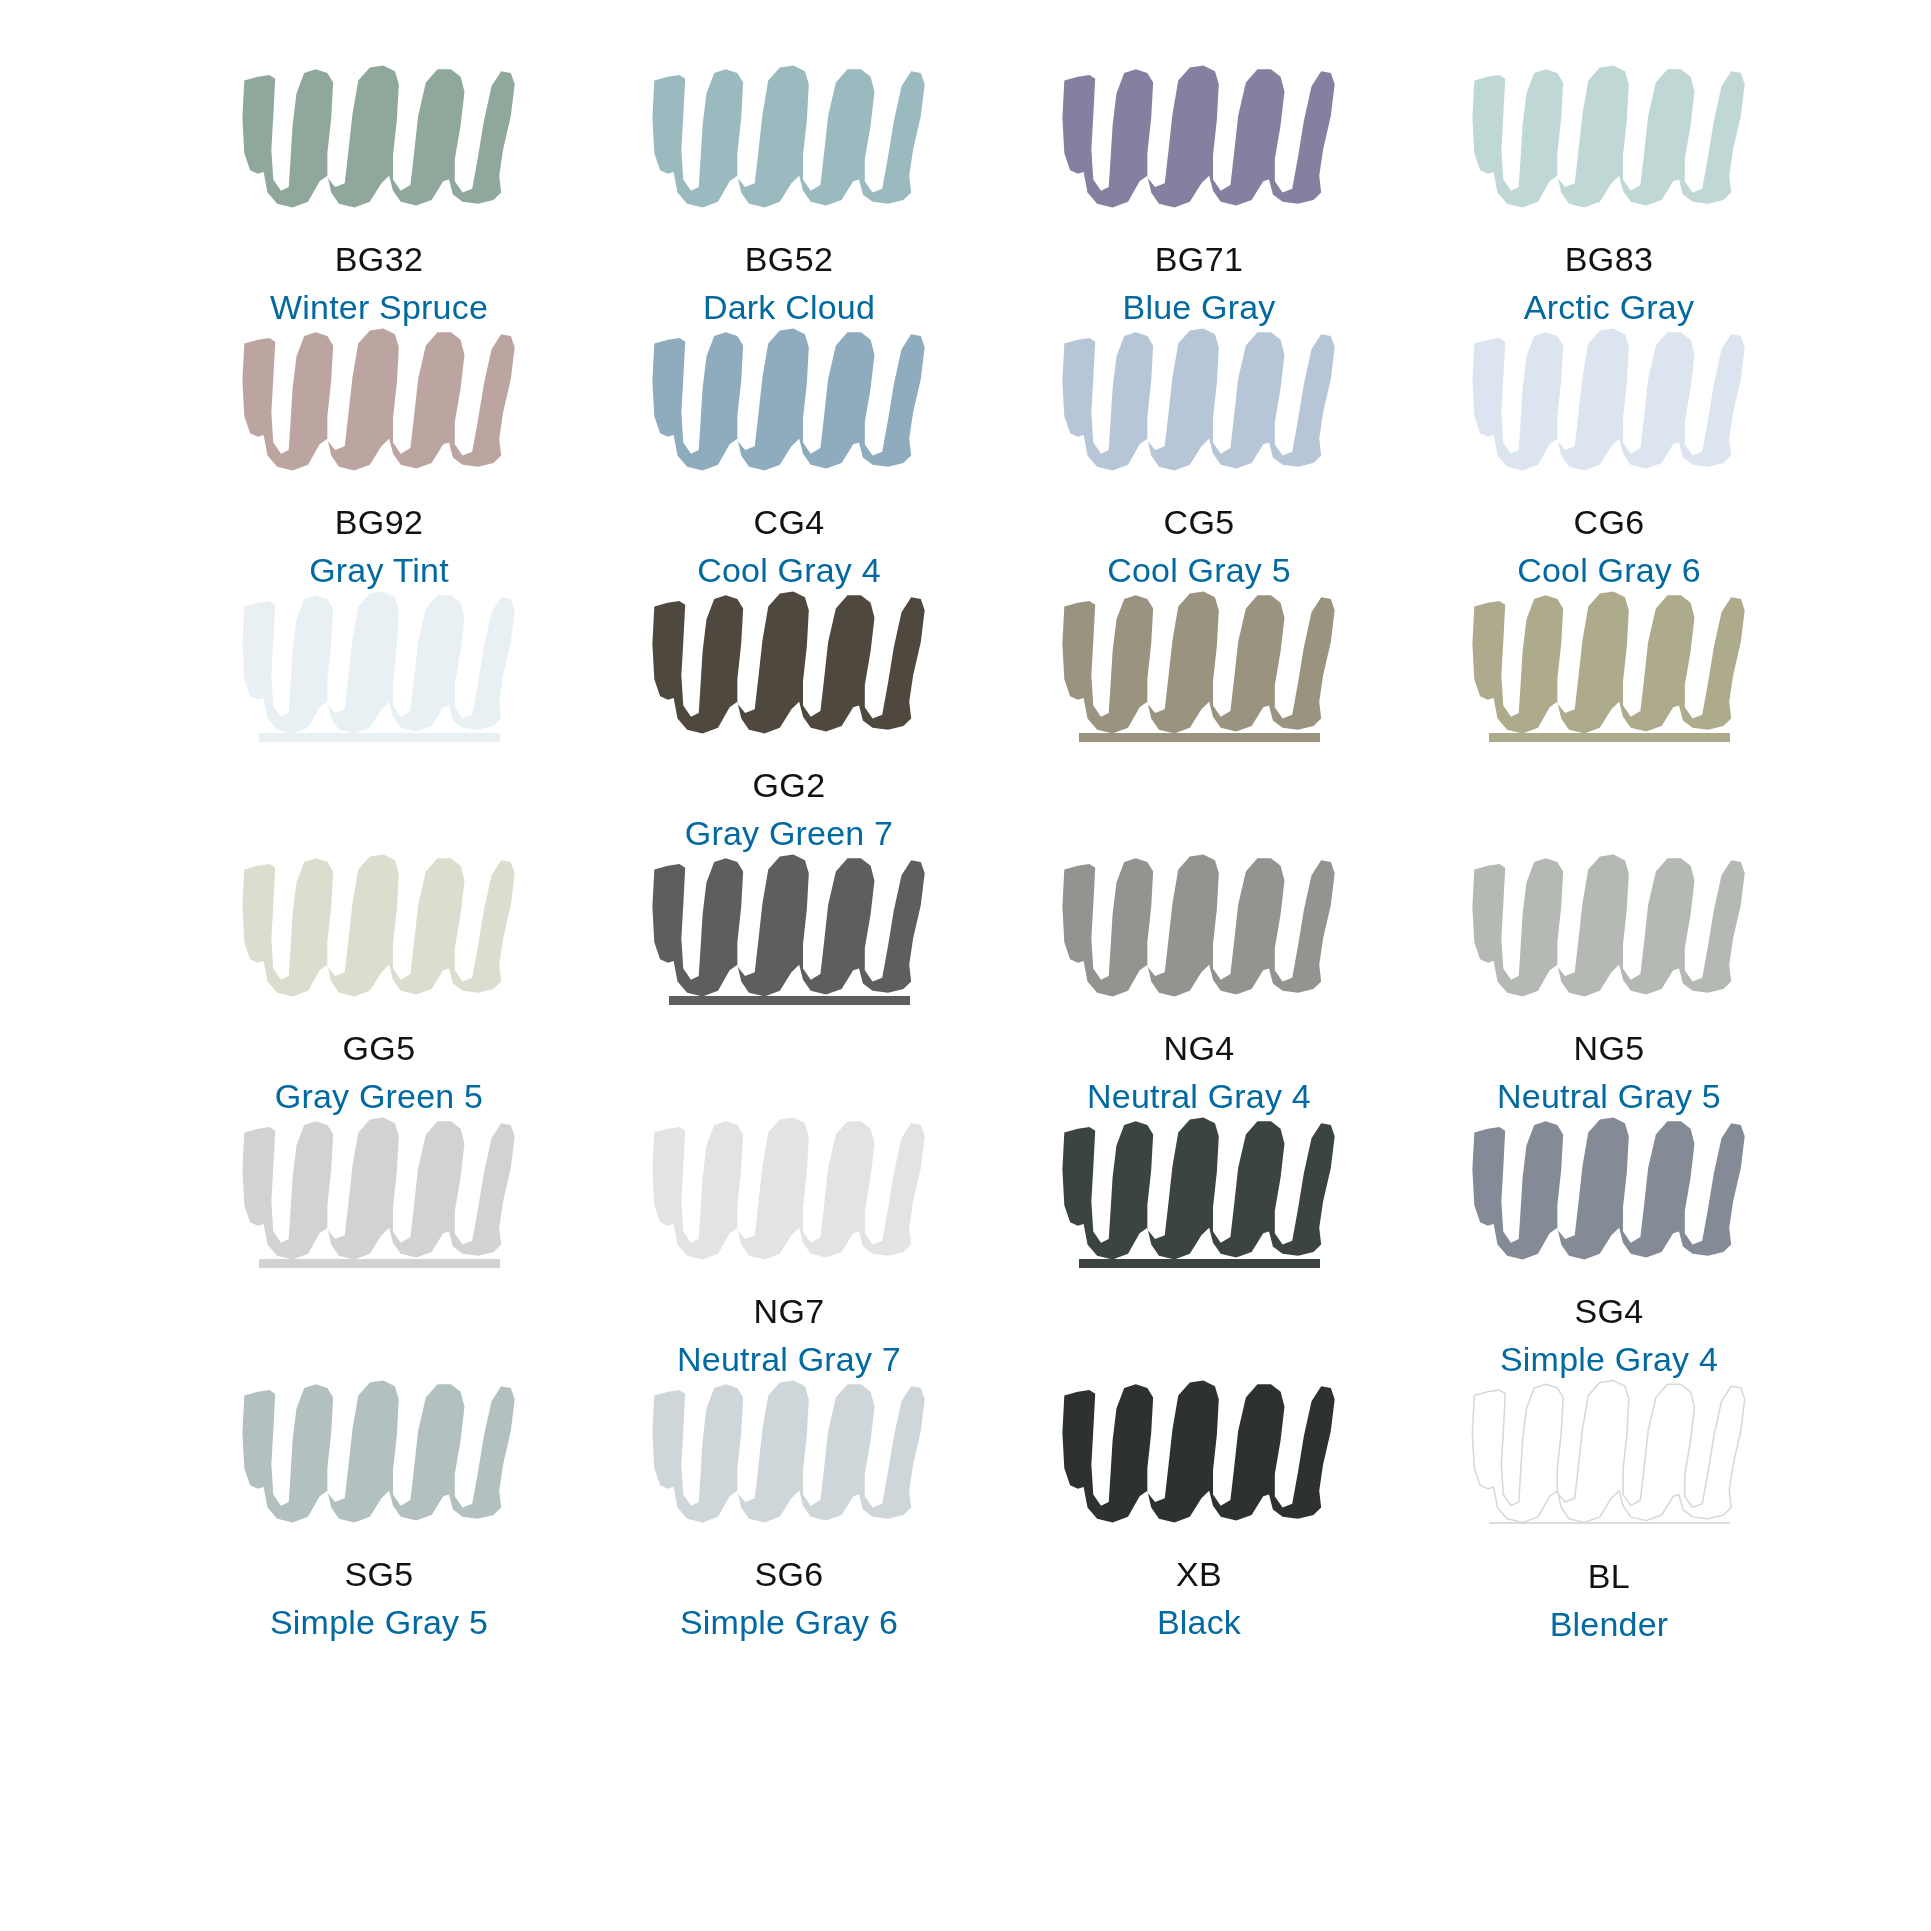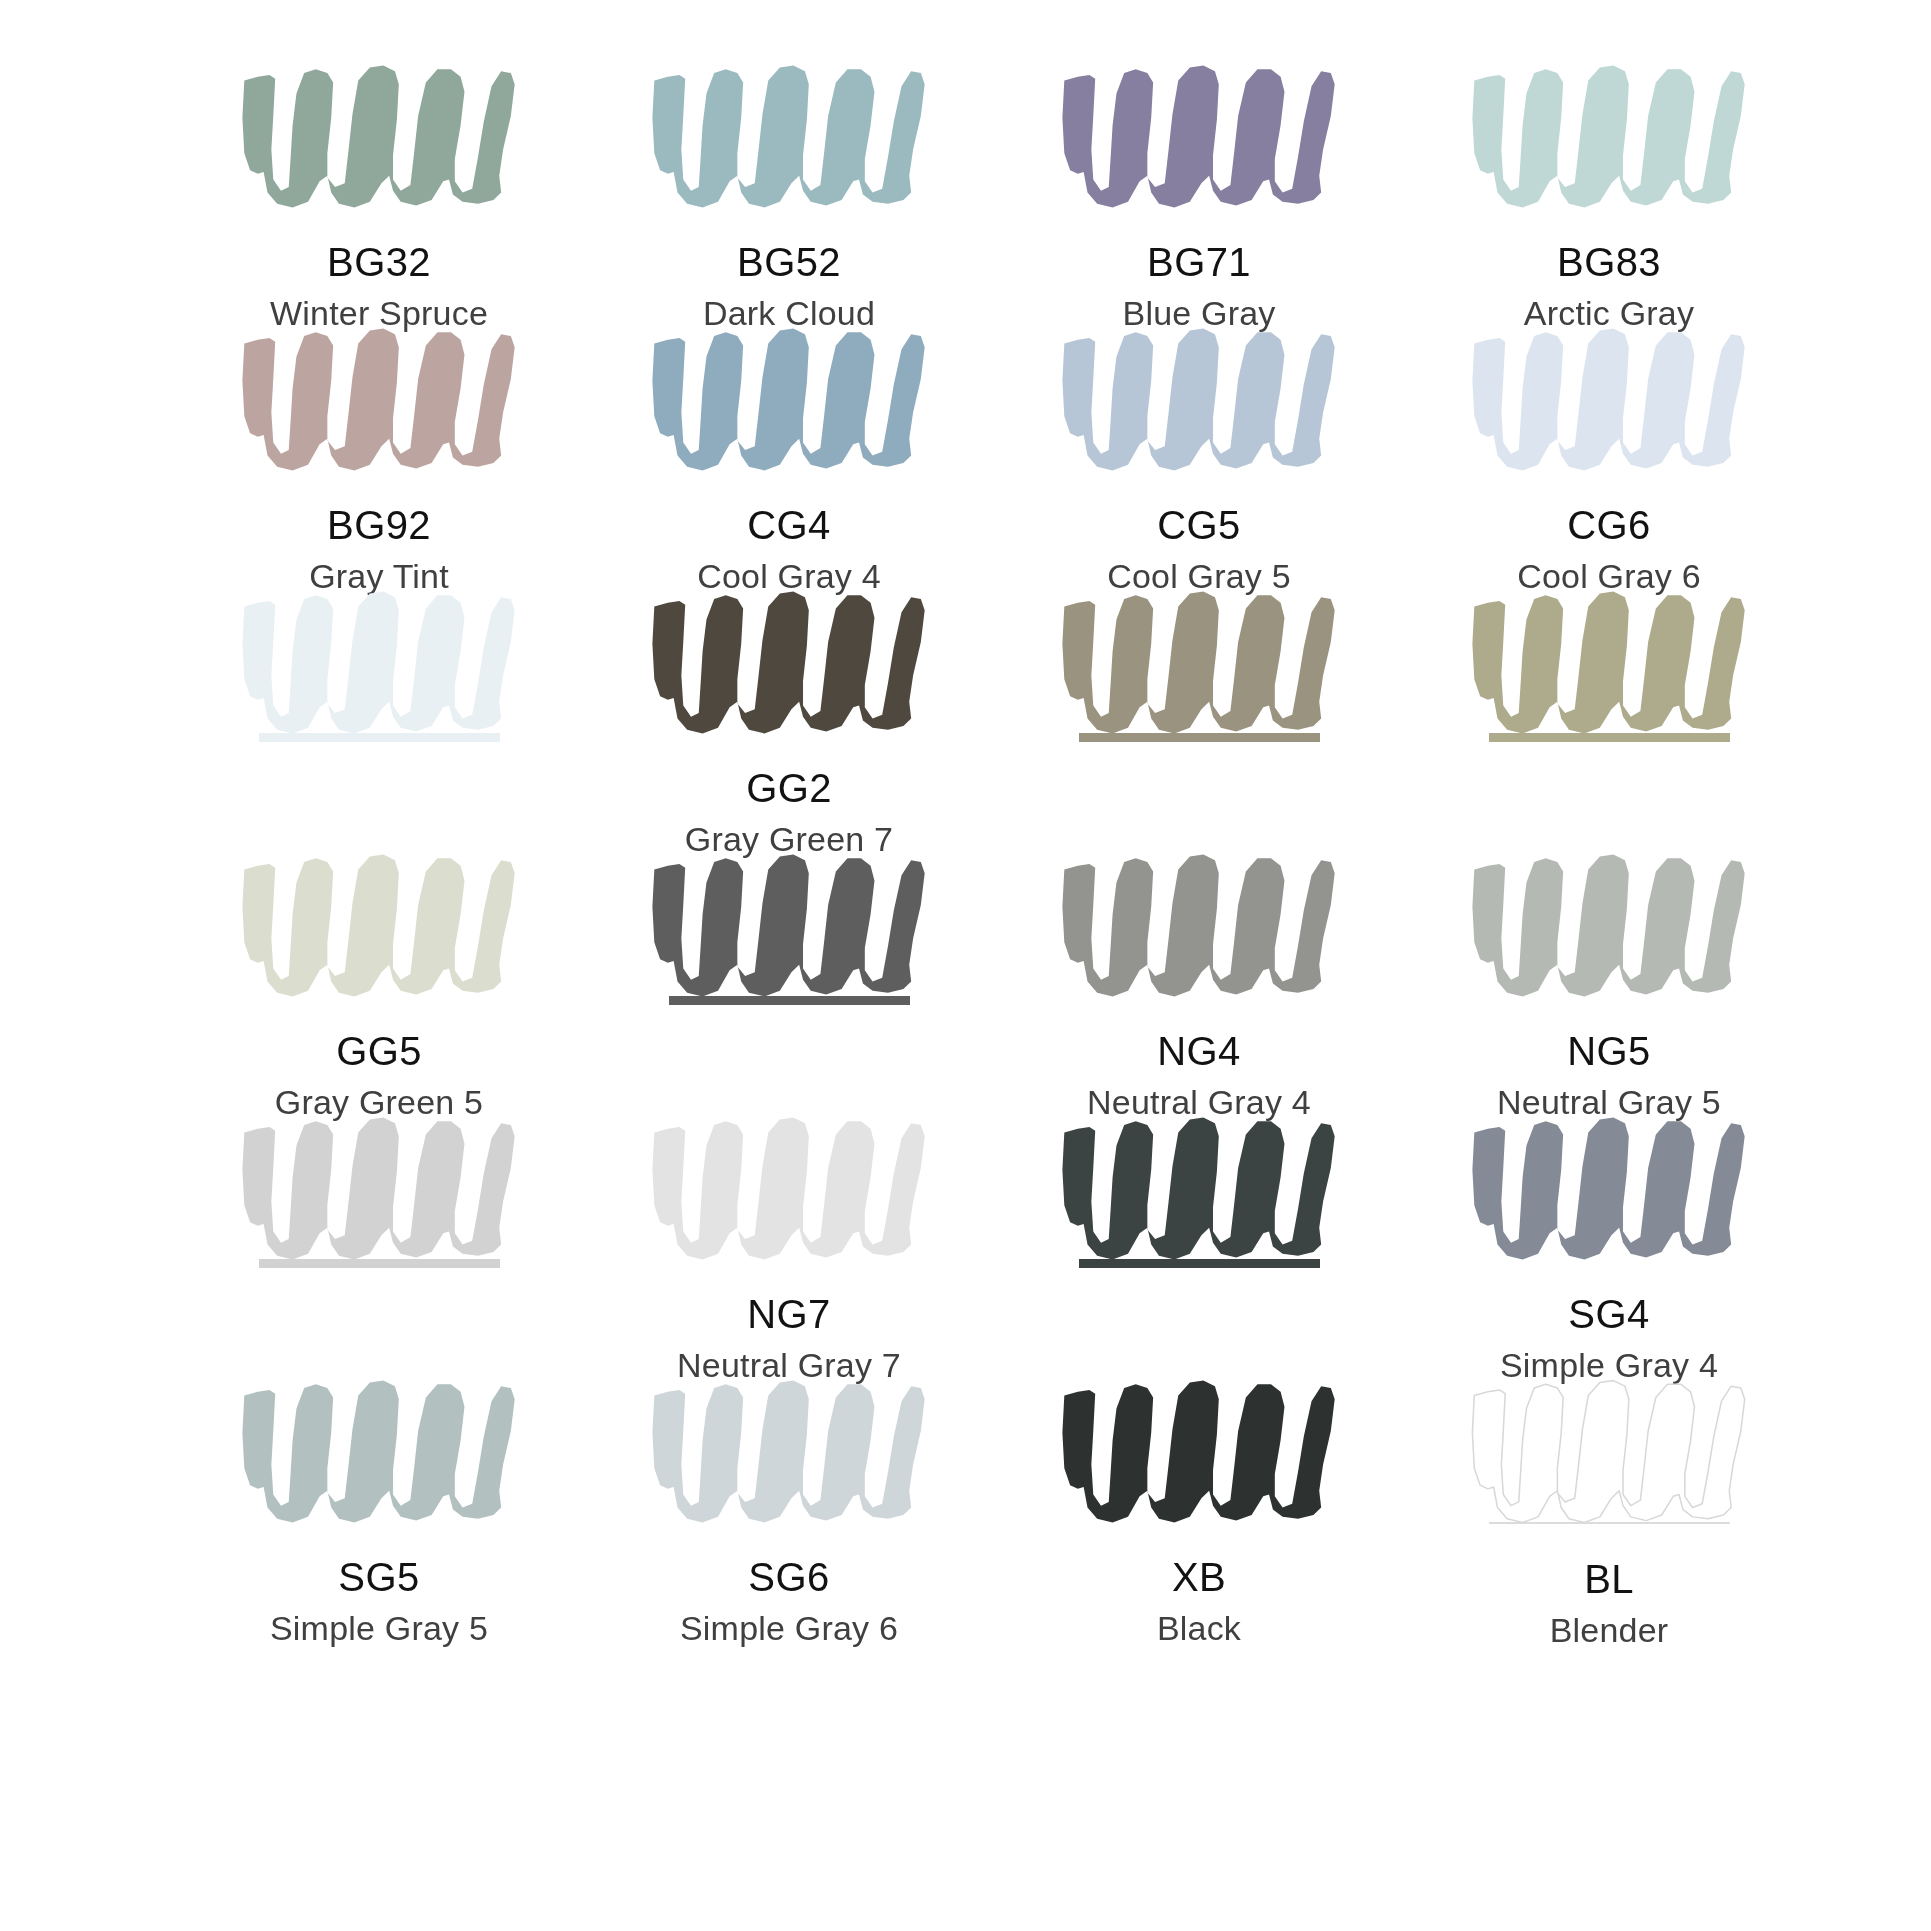--- a/index.html
+++ b/index.html
@@ -65,32 +65,32 @@
     border-radius: 0px;
   }
 
   .swatch-labels {
     margin-top: 35px;
     text-align: center;
     line-height: 1.0;
   }
 
   .swatch-code {
-    font-size: 40px;
+    font-size: 34px;
     font-weight: 400;
     letter-spacing: 0.4px;
     color: #121212;
     display: block;
   }
 
   .swatch-name {
     font-size: 34px;
     font-weight: 400;
     letter-spacing: 0.2px;
-    color: #404040;
+    color: #0369a1;
     display: block;
     margin-top: 13.5px;
     white-space: nowrap;
   }
 </style>
 </head>
 <body>
 
 <div id="chart-root">
   <div id="swatch-grid">

